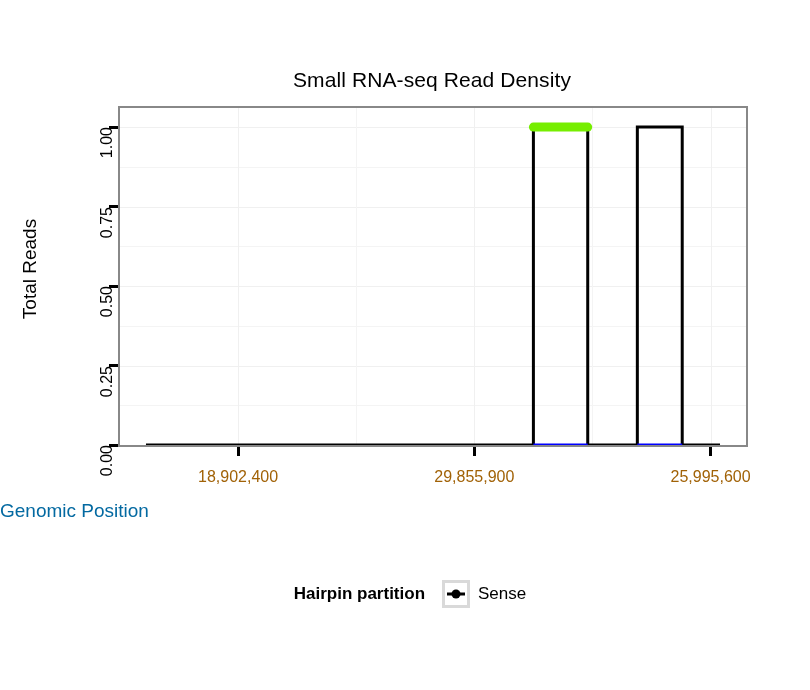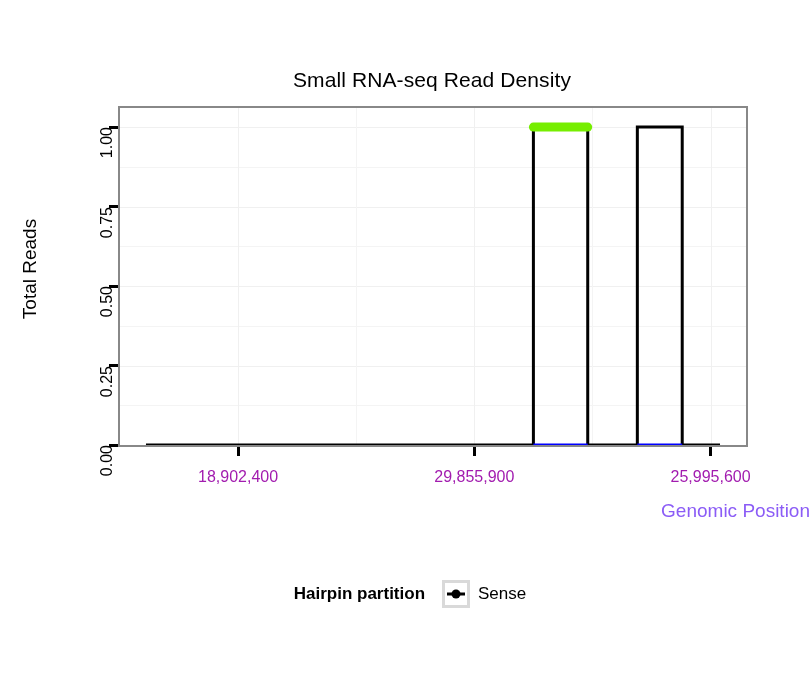--- a/index.html
+++ b/index.html
@@ -33,23 +33,23 @@
     color: #000000;
     padding-left: 27px;
   }
 
   
   .axis-title-x {
     position: absolute;
     left: 0;
     top: 500px;
     width: 810px;
-    text-align: right;
+    text-align: left;
     font-size: 19px;
-    color: #8b5cf6;
+    color: #0369a1;
   }
   .ytitle-wrap {
     position: absolute;
     left: 0px;
     top: 106px;
     width: 60px;
     height: 325px;
   }
   .ytitle-inner {
     position: absolute;
@@ -128,21 +128,21 @@
     top: 50%;
     transform-origin: 100% 50%;
     transform: translateY(-50%) rotate(-90deg);
     white-space: nowrap;
     font-size: 16px;
   }
   .xlabel {
     position: absolute;
     top: 468px;
     font-size: 16px;
-    color: #a21caf;
+    color: #a16207;
     white-space: nowrap;
     transform: translateX(-50%);
   }
 
   
   .legend {
     position: absolute;
     left: 0;
     top: 580px;
     width: 810px;

